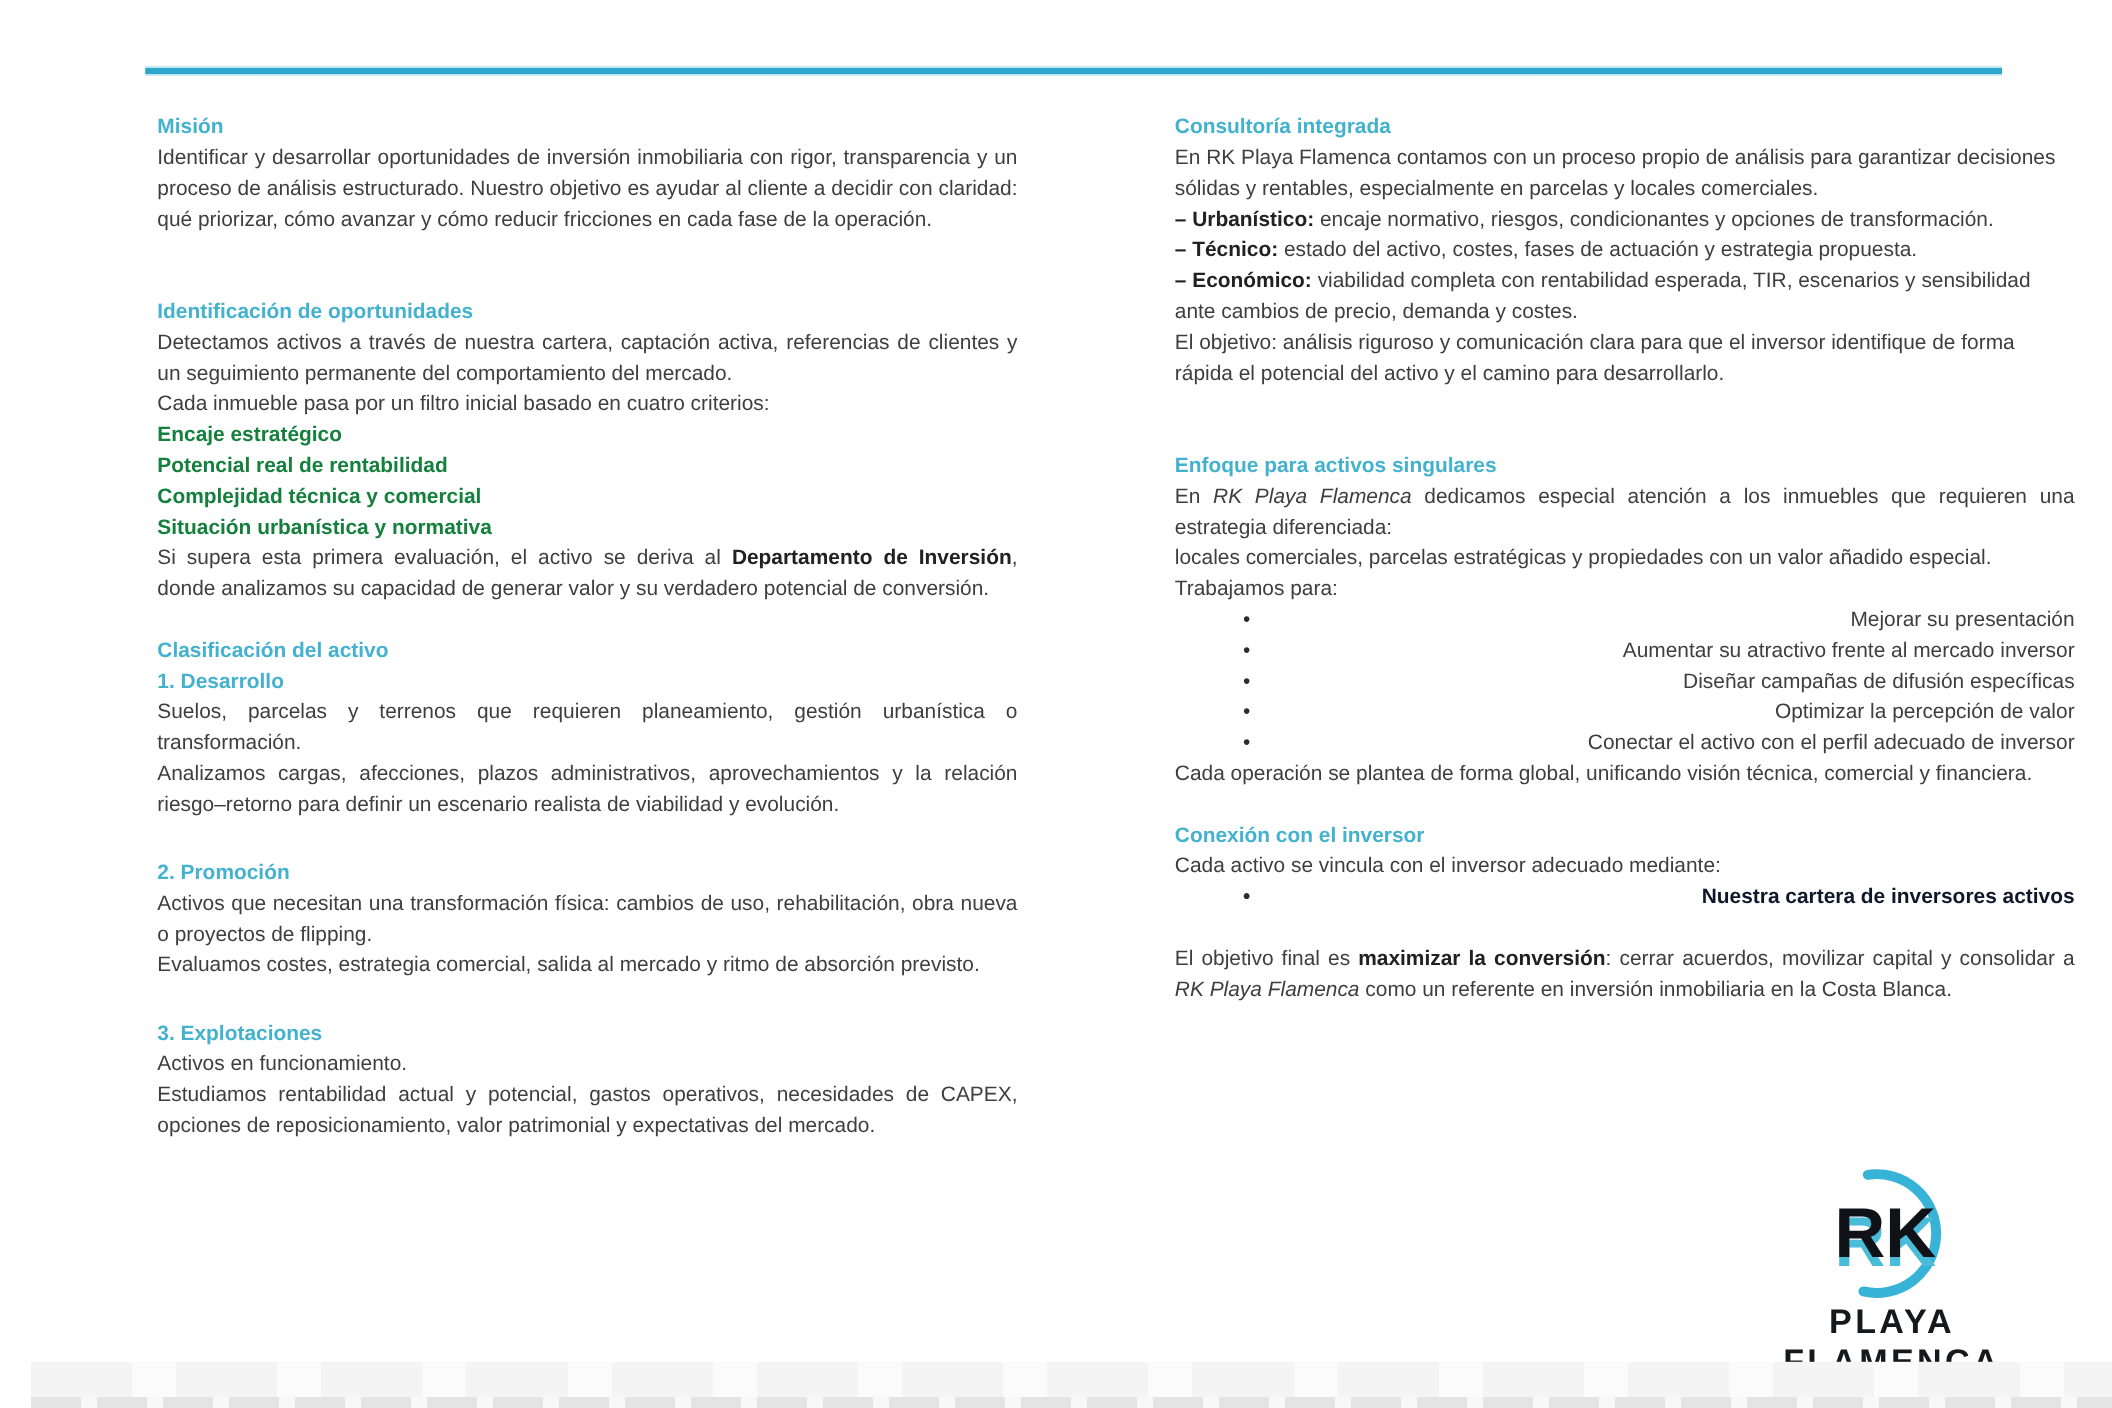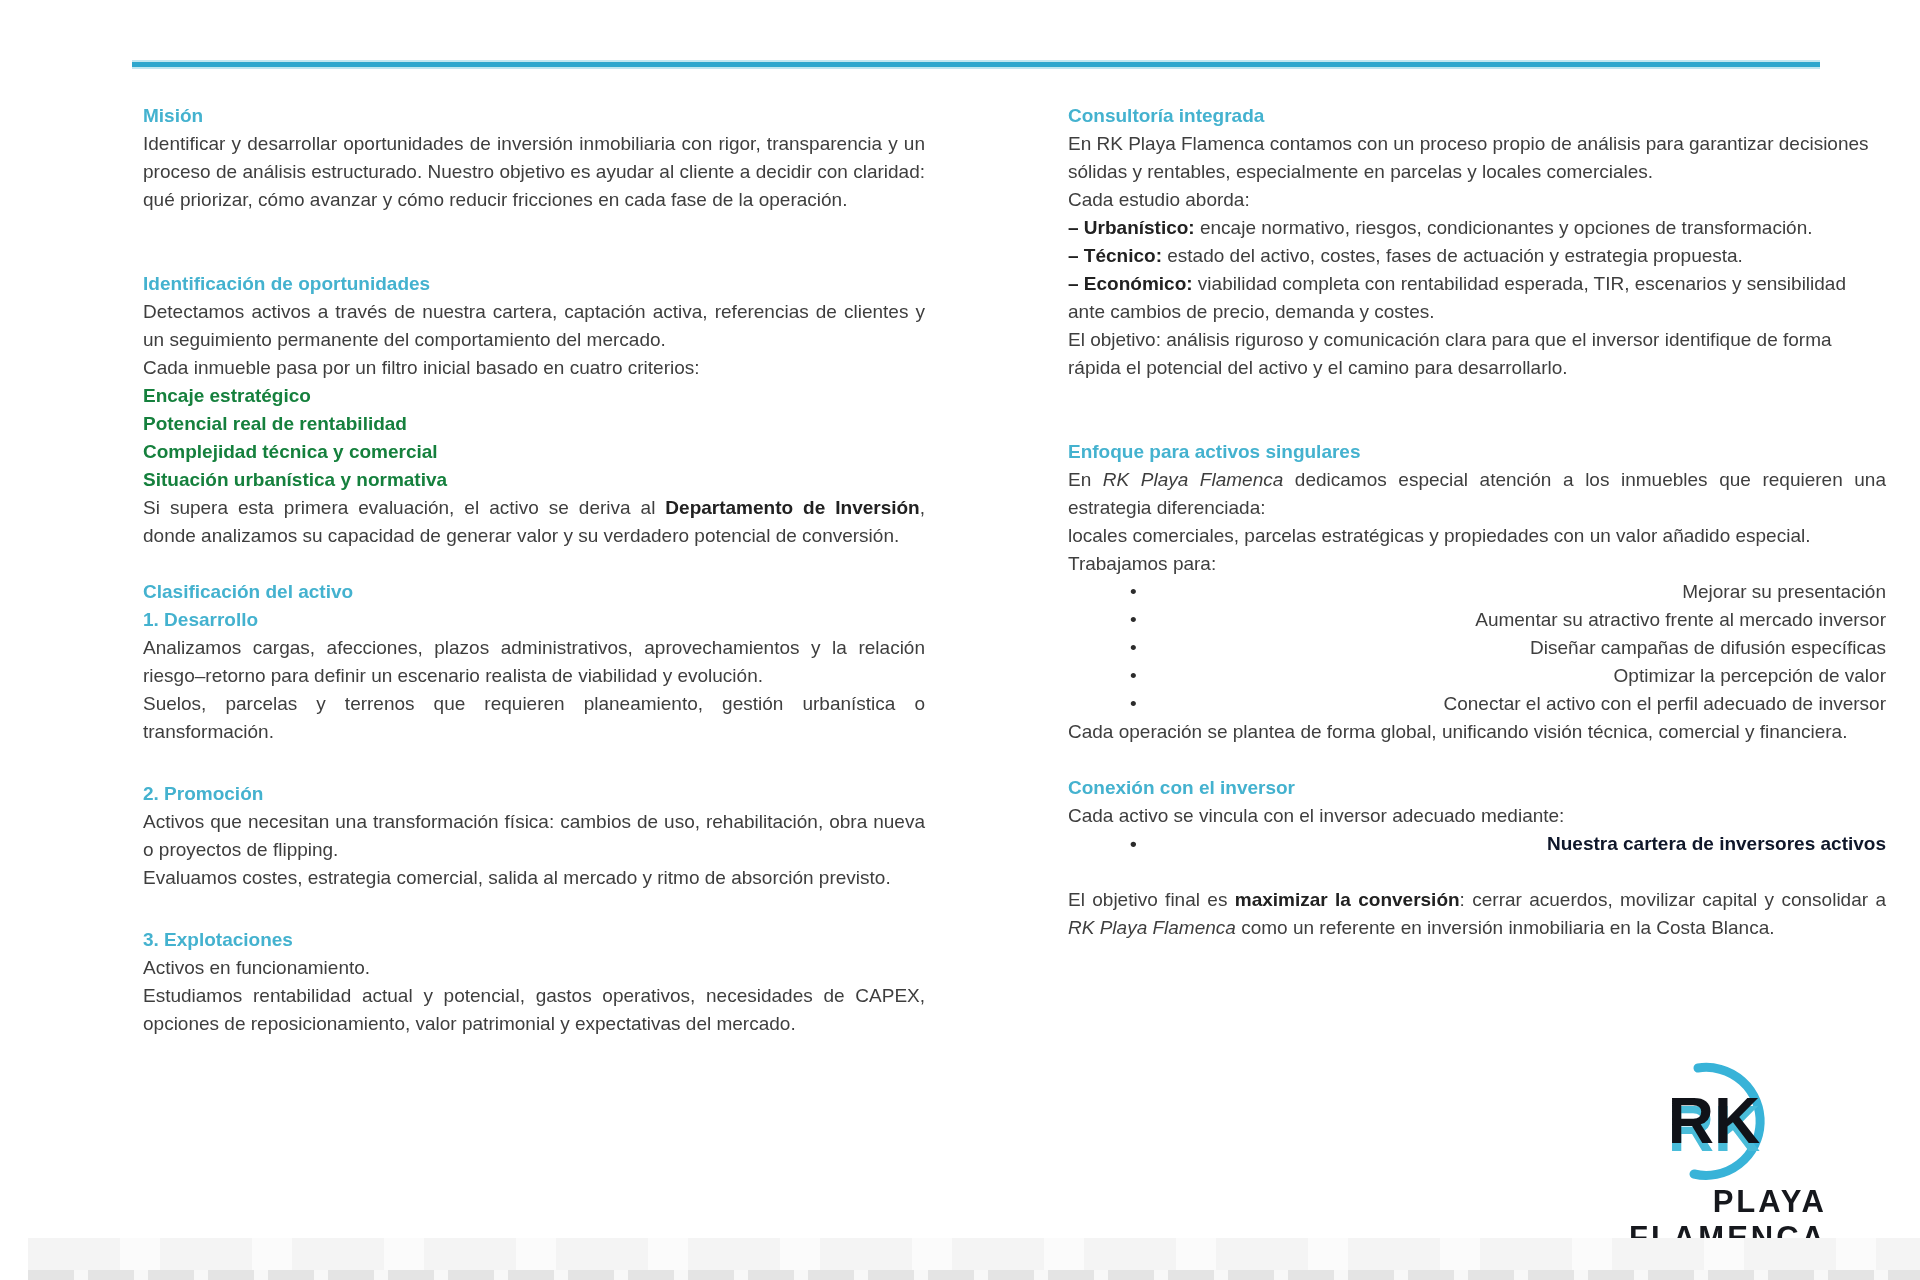--- a/index.html
+++ b/index.html
@@ -33,21 +33,21 @@
   
   .logo { position:absolute; left:1585px; top:1058px; width:214px; text-align:center; color:#16181d; }
   .logo-mark { position:relative; width:152px; height:126px; margin:0 auto; }
   .logo-arc { position:absolute; left:0; top:0; width:152px; height:126px; }
   .logo-rk {
     position:absolute; left:46%; top:50%; transform:translate(-50%,-50%);
     font-size:64px; font-weight:800; letter-spacing:0px; line-height:64px;
   }
   .logo-rk.ghost { color:#49bcd9; transform:translate(-50%,-38%); }
   .logo-rk.main  { color:#101218; }
-  .logo-word { font-weight:800; font-size:31px; line-height:36px; letter-spacing:3px; color:#16181d;text-align:right; }
+  .logo-word { font-weight:800; font-size:31px; line-height:36px; letter-spacing:3px; color:#16181d; }
   .logo-tagline { margin-top:7px; font-size:9.5px; font-weight:700; letter-spacing:2.8px; color:#33363c; }
   
   .bottom-art { position:absolute; left:0; right:0; bottom:0; height:46px; pointer-events:none; }
   .bottom-art .blocks {
     position:absolute; left:0; right:0; bottom:10px; height:32px;
     background:repeating-linear-gradient(90deg,#f4f4f4 0 92px,#fbfbfb 92px 132px);
   }
   .bottom-art .dashes {
     position:absolute; left:0; right:0; bottom:0; height:10px;
     background:repeating-linear-gradient(90deg,#e4e4e4 0 46px,#f8f8f8 46px 60px);
@@ -74,22 +74,22 @@
       <div class="boldline">Encaje estratégico</div>
       <div class="boldline">Potencial real de rentabilidad</div>
       <div class="boldline">Complejidad técnica y comercial</div>
       <div class="boldline">Situación urbanística y normativa</div>
       <div class="just"><span>Si supera esta primera evaluación, el activo se deriva al </span><span class="b">Departamento de Inversión</span><span>, donde analizamos su capacidad de generar valor y su verdadero potencial de conversión.</span></div>
     </div>
 
     <div class="gap-sm">
       <div class="h">Clasificación del activo</div>
       <div class="h">1. Desarrollo</div>
+      <div class="just">Suelos, parcelas y terrenos que requieren planeamiento, gestión urbanística o transformación.</div>
       <div class="just">Analizamos cargas, afecciones, plazos administrativos, aprovechamientos y la relación riesgo–retorno para definir un escenario realista de viabilidad y evolución.</div>
-      <div class="just">Suelos, parcelas y terrenos que requieren planeamiento, gestión urbanística o transformación.</div>
     </div>
 
     <div class="gap-md">
       <div class="h">2. Promoción</div>
       <div class="just">Activos que necesitan una transformación física: cambios de uso, rehabilitación, obra nueva o proyectos de flipping.</div>
       <div class="just">Evaluamos costes, estrategia comercial, salida al mercado y ritmo de absorción previsto.</div>
     </div>
 
     <div class="gap-md">
       <div class="h">3. Explotaciones</div>
@@ -97,21 +97,20 @@
       <div class="just">Estudiamos rentabilidad actual y potencial, gastos operativos, necesidades de CAPEX, opciones de reposicionamiento, valor patrimonial y expectativas del mercado.</div>
     </div>
 
   </div>
 
   <div class="col col-right">
 
     <div>
       <div class="h">Consultoría integrada</div>
       <div>En RK Playa Flamenca contamos con un proceso propio de análisis para garantizar decisiones sólidas y rentables, especialmente en parcelas y locales comerciales.</div>
-      <div>Cada estudio aborda:</div>
       <div><span class="b">– Urbanístico:</span><span> encaje normativo, riesgos, condicionantes y opciones de transformación.</span></div>
       <div><span class="b">– Técnico:</span><span> estado del activo, costes, fases de actuación y estrategia propuesta.</span></div>
       <div><span class="b">– Económico:</span><span> viabilidad completa con rentabilidad esperada, TIR, escenarios y sensibilidad ante cambios de precio, demanda y costes.</span></div>
       <div>El objetivo: análisis riguroso y comunicación clara para que el inversor identifique de forma rápida el potencial del activo y el camino para desarrollarlo.</div>
     </div>
 
     <div class="gap-lg">
       <div class="h">Enfoque para activos singulares</div>
       <div class="just"><span>En </span><span class="i">RK Playa Flamenca</span><span> dedicamos especial atención a los inmuebles que requieren una estrategia diferenciada:</span></div>
       <div>locales comerciales, parcelas estratégicas y propiedades con un valor añadido especial.</div>

